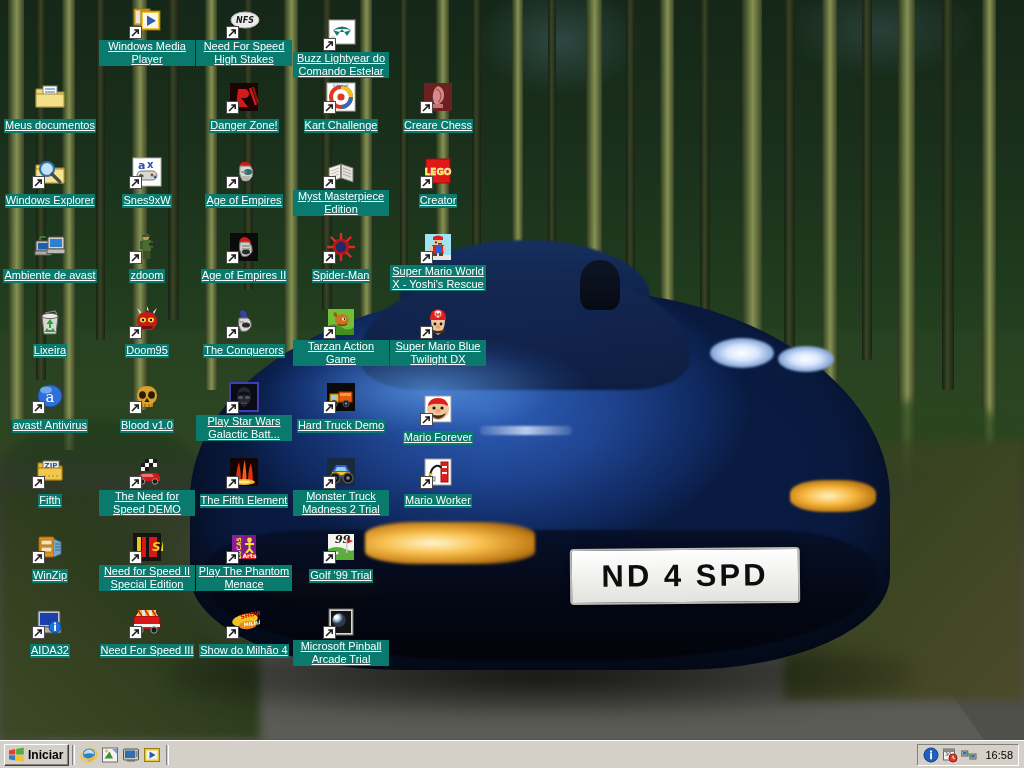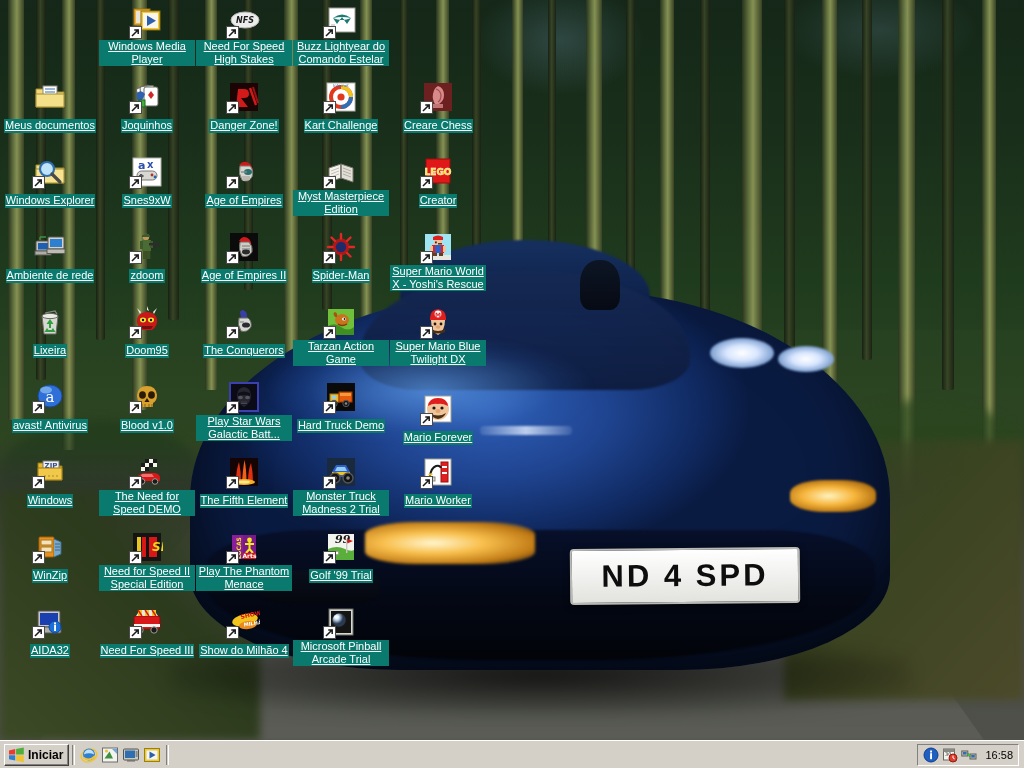--- a/index.html
+++ b/index.html
@@ -364,60 +364,41 @@
           <svg class="icon-glyph" viewBox="0 0 32 32">
     <ellipse cx="17" cy="14" rx="14" ry="8" fill="#ececec" stroke="#b4b4b4"></ellipse>
     <text x="17" y="17" font-size="8" font-weight="bold" font-style="italic" font-family="DejaVu Sans" fill="#1c1c1c" text-anchor="middle">NFS</text>
   </svg>
           <span class="shortcut-arrow">
             <svg width="11" height="11" viewBox="0 0 11 11">
       <path d="M2.5 8.5 L8 3 M5 3 L8.2 3 L8.2 6.2" stroke="#1a1a1a" stroke-width="1.5" fill="none" stroke-linecap="square"></path>
     </svg>
           </span>
         </div><span class="icon-label">Need For Speed High Stakes</span></div>
-      <div class="desk-icon" style="left: 293px; top: 6px; text-decoration: underline;"><div class="icon-img-wrap">
+      <div class="desk-icon" style="left: 293px; top: 18px; text-decoration: underline;"><div class="icon-img-wrap">
           <svg class="icon-glyph" viewBox="0 0 32 32">
     <rect x="4" y="2" width="26" height="24" fill="#ffffff" stroke="#9a9a94"></rect>
     <path d="M8 12 Q17 5 26 12 Q17 10 8 12 Z" fill="#1c7a72"></path>
     <path d="M8 12 L12 18 L17 11 L22 18 L26 12 Q17 16 8 12 Z" fill="#1c7a72"></path>
     <path d="M6 18 L10 18 L10 24 L6 24 Z" fill="#dcdcd6"></path>
   </svg>
           <span class="shortcut-arrow">
             <svg width="11" height="11" viewBox="0 0 11 11">
       <path d="M2.5 8.5 L8 3 M5 3 L8.2 3 L8.2 6.2" stroke="#1a1a1a" stroke-width="1.5" fill="none" stroke-linecap="square"></path>
     </svg>
           </span>
         </div><span class="icon-label">Buzz Lightyear do Comando Estelar</span></div>
       <div class="desk-icon" style="left: 2px; top: 81px;"><div class="icon-img-wrap">
           <svg class="icon-glyph" viewBox="0 0 32 32">
     <path d="M2 8 L12 8 L14 11 L30 11 L30 26 L2 26 Z" fill="#f2d77a" stroke="#a08c2e"></path>
     <rect x="9" y="5" width="14" height="12" fill="#ffffff" stroke="#8a8a84"></rect>
     <path d="M11 8 L21 8 M11 11 L21 11 M11 14 L17 14" stroke="#3f6fb0" stroke-width="1.2"></path>
     <path d="M2 13 L30 13 L30 26 L2 26 Z" fill="#f5e08a" stroke="#a08c2e"></path>
   </svg>
         </div><span class="icon-label">Meus documentos</span></div>
-      <div class="desk-icon" style="left: 99px; top: 81px;"><div class="icon-img-wrap">
-          <svg class="icon-glyph" viewBox="0 0 32 32">
-    <g transform="rotate(-18 16 16)">
-      <rect x="8" y="5" width="14" height="19" rx="2" fill="#ffffff" stroke="#6a6a64"></rect>
-    </g>
-    <g transform="rotate(-6 16 16)">
-      <rect x="10" y="5" width="14" height="19" rx="2" fill="#f4f4f0" stroke="#6a6a64"></rect>
-    </g>
-    <rect x="13" y="6" width="14" height="19" rx="2" fill="#ffffff" stroke="#6a6a64"></rect>
-    <path d="M20 10 L23 14 L20 18 L17 14 Z" fill="#d02828"></path>
-    <path d="M6 12 Q10 8 14 13 L10 22 Q4 18 6 12 Z" fill="#2f5fae"></path>
-    <rect x="8" y="19" width="6" height="7" fill="#3fae3f" stroke="#1d6a1d"></rect>
-  </svg>
-          <span class="shortcut-arrow">
-            <svg width="11" height="11" viewBox="0 0 11 11">
-      <path d="M2.5 8.5 L8 3 M5 3 L8.2 3 L8.2 6.2" stroke="#1a1a1a" stroke-width="1.5" fill="none" stroke-linecap="square"></path>
-    </svg>
-          </span>
-        </div><span class="icon-label">Joquinhos</span></div>
       <div class="desk-icon" style="left: 196px; top: 81px;"><div class="icon-img-wrap">
           <svg class="icon-glyph" viewBox="0 0 32 32">
     <rect x="2" y="2" width="28" height="28" fill="#1a0404"></rect>
     <path d="M8 26 L10 8 L16 8 Q21 8 21 13 Q21 17 16 17 L13 17 L20 26 Z" fill="#d31a1a"></path>
     <path d="M22 7 L28 24" stroke="#d31a1a" stroke-width="2.4" fill="none"></path>
     <path d="M25 6 L30 22" stroke="#9a1212" stroke-width="2" fill="none"></path>
   </svg>
           <span class="shortcut-arrow">
             <svg width="11" height="11" viewBox="0 0 11 11">
       <path d="M2.5 8.5 L8 3 M5 3 L8.2 3 L8.2 6.2" stroke="#1a1a1a" stroke-width="1.5" fill="none" stroke-linecap="square"></path>
@@ -524,21 +505,21 @@
       <div class="desk-icon" style="left: 2px; top: 231px;"><div class="icon-img-wrap">
           <svg class="icon-glyph" viewBox="0 0 32 32">
     <rect x="2" y="10" width="14" height="10" rx="1" fill="#c4c4bc" stroke="#5a5a54"></rect>
     <rect x="4" y="12" width="10" height="6.5" fill="#1d5fb0"></rect>
     <rect x="1" y="20" width="16" height="4" fill="#aeaea6" stroke="#5a5a54"></rect>
     <rect x="14" y="6" width="16" height="12" rx="1" fill="#d2d2ca" stroke="#5a5a54"></rect>
     <rect x="16" y="8" width="12" height="8" fill="#2d7fd0"></rect>
     <rect x="13" y="18" width="18" height="4.5" fill="#bdbdb5" stroke="#5a5a54"></rect>
     <path d="M6 9 L6 6 M6 6 L12 6" stroke="#3f8f3f" stroke-width="1.4" fill="none"></path>
   </svg>
-        </div><span class="icon-label">Ambiente de rede</span></div>
+        </div><span class="icon-label">Ambiente de avast</span></div>
       <div class="desk-icon" style="left: 99px; top: 231px;"><div class="icon-img-wrap">
           <svg class="icon-glyph" viewBox="0 0 32 32">
     <circle cx="15" cy="6" r="3.2" fill="#c0985c"></circle>
     <path d="M11 4.5 Q15 1 19 4.5 L19 6 L11 6 Z" fill="#3e5a2c"></path>
     <rect x="11" y="9" width="9" height="11" fill="#4a6b33"></rect>
     <rect x="9" y="10" width="3" height="8" fill="#3c5a2a"></rect>
     <rect x="19" y="10" width="3" height="7" fill="#3c5a2a"></rect>
     <rect x="12" y="20" width="3.4" height="8" fill="#3a5226"></rect>
     <rect x="16" y="20" width="3.4" height="8" fill="#3a5226"></rect>
     <rect x="18" y="12" width="11" height="2.4" fill="#2c2c2c"></rect>
@@ -764,21 +745,21 @@
     <rect x="9" y="5" width="16" height="9" fill="#f4f2ea" stroke="#7a7a74"></rect>
     <text x="17" y="12" font-size="7" font-weight="bold" font-family="DejaVu Sans" fill="#2f4f9f" text-anchor="middle">ZIP</text>
     <path d="M4 12 L28 12 L28 24 L4 24 Z" fill="#f2c84a" stroke="#9a7a12"></path>
     <path d="M10 20 L24 20" stroke="#a08c3a" stroke-width="1" stroke-dasharray="2 2"></path>
   </svg>
           <span class="shortcut-arrow">
             <svg width="11" height="11" viewBox="0 0 11 11">
       <path d="M2.5 8.5 L8 3 M5 3 L8.2 3 L8.2 6.2" stroke="#1a1a1a" stroke-width="1.5" fill="none" stroke-linecap="square"></path>
     </svg>
           </span>
-        </div><span class="icon-label">Windows</span></div>
+        </div><span class="icon-label">Fifth</span></div>
       <div class="desk-icon" style="left: 99px; top: 456px;"><div class="icon-img-wrap">
           <svg class="icon-glyph" viewBox="0 0 32 32">
     <g>
       <rect x="14" y="3" width="4" height="4" fill="#1a1a1a"></rect>
       <rect x="18" y="3" width="4" height="4" fill="#f4f4ee"></rect>
       <rect x="14" y="7" width="4" height="4" fill="#f4f4ee"></rect>
       <rect x="18" y="7" width="4" height="4" fill="#1a1a1a"></rect>
       <rect x="22" y="3" width="4" height="4" fill="#1a1a1a"></rect>
       <rect x="22" y="7" width="4" height="4" fill="#f4f4ee"></rect>
       <rect x="10" y="7" width="4" height="4" fill="#1a1a1a"></rect>

